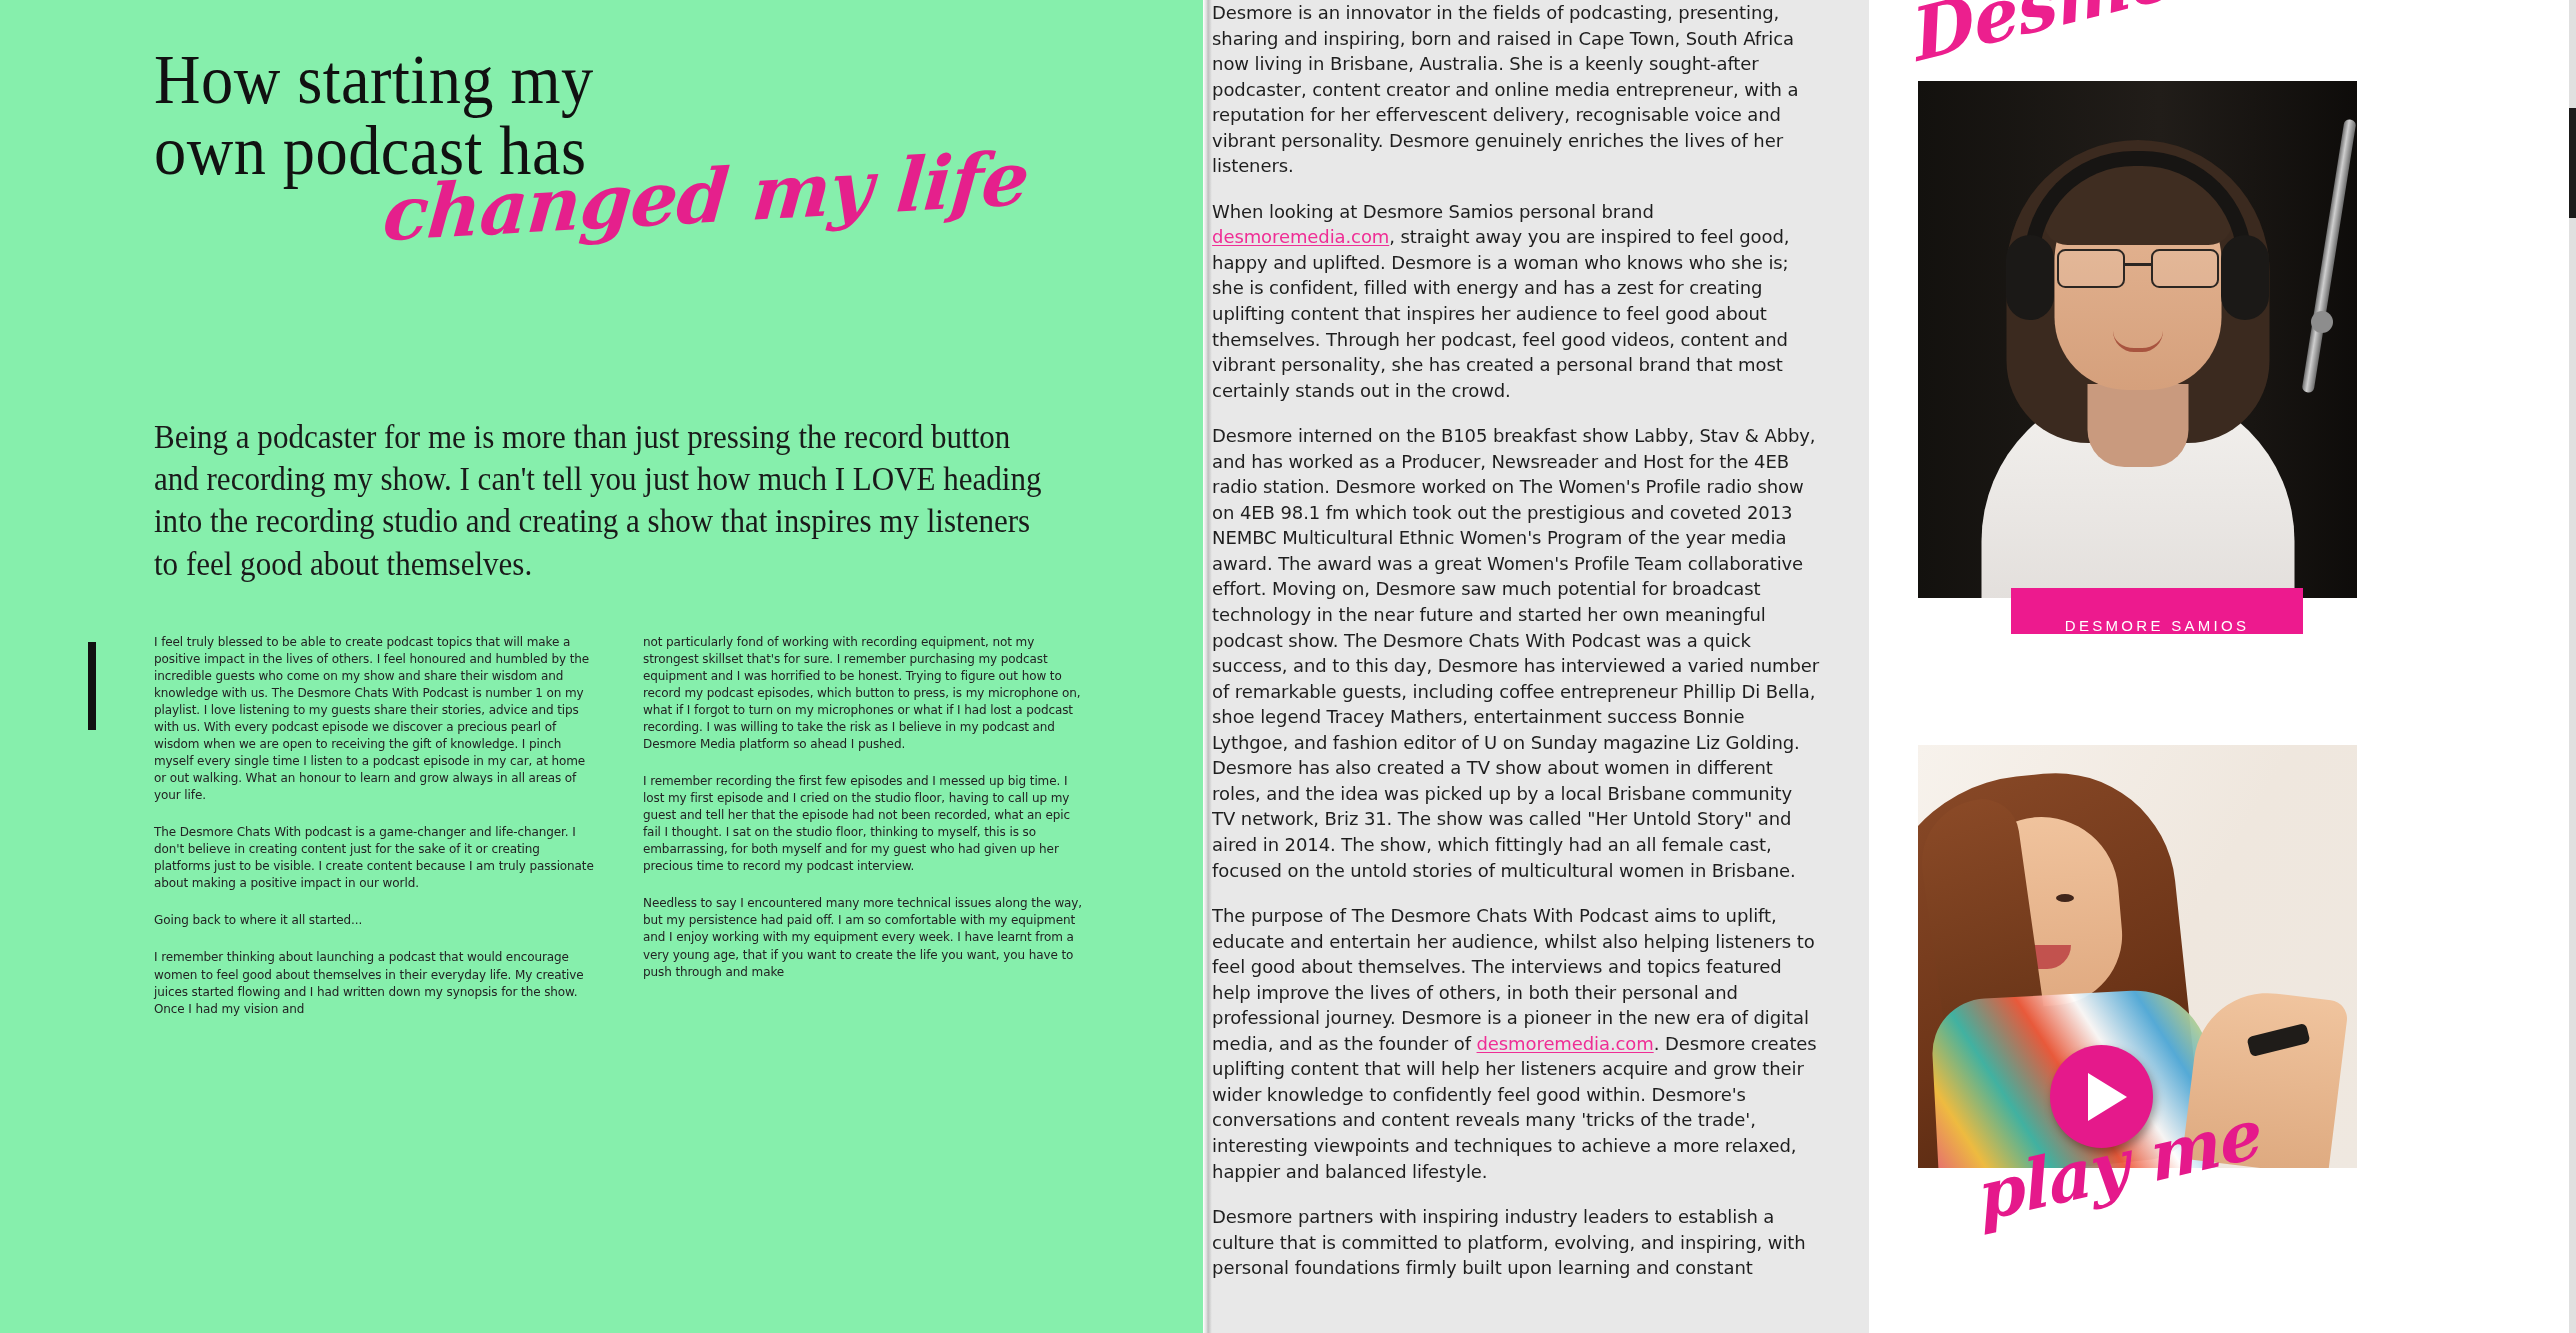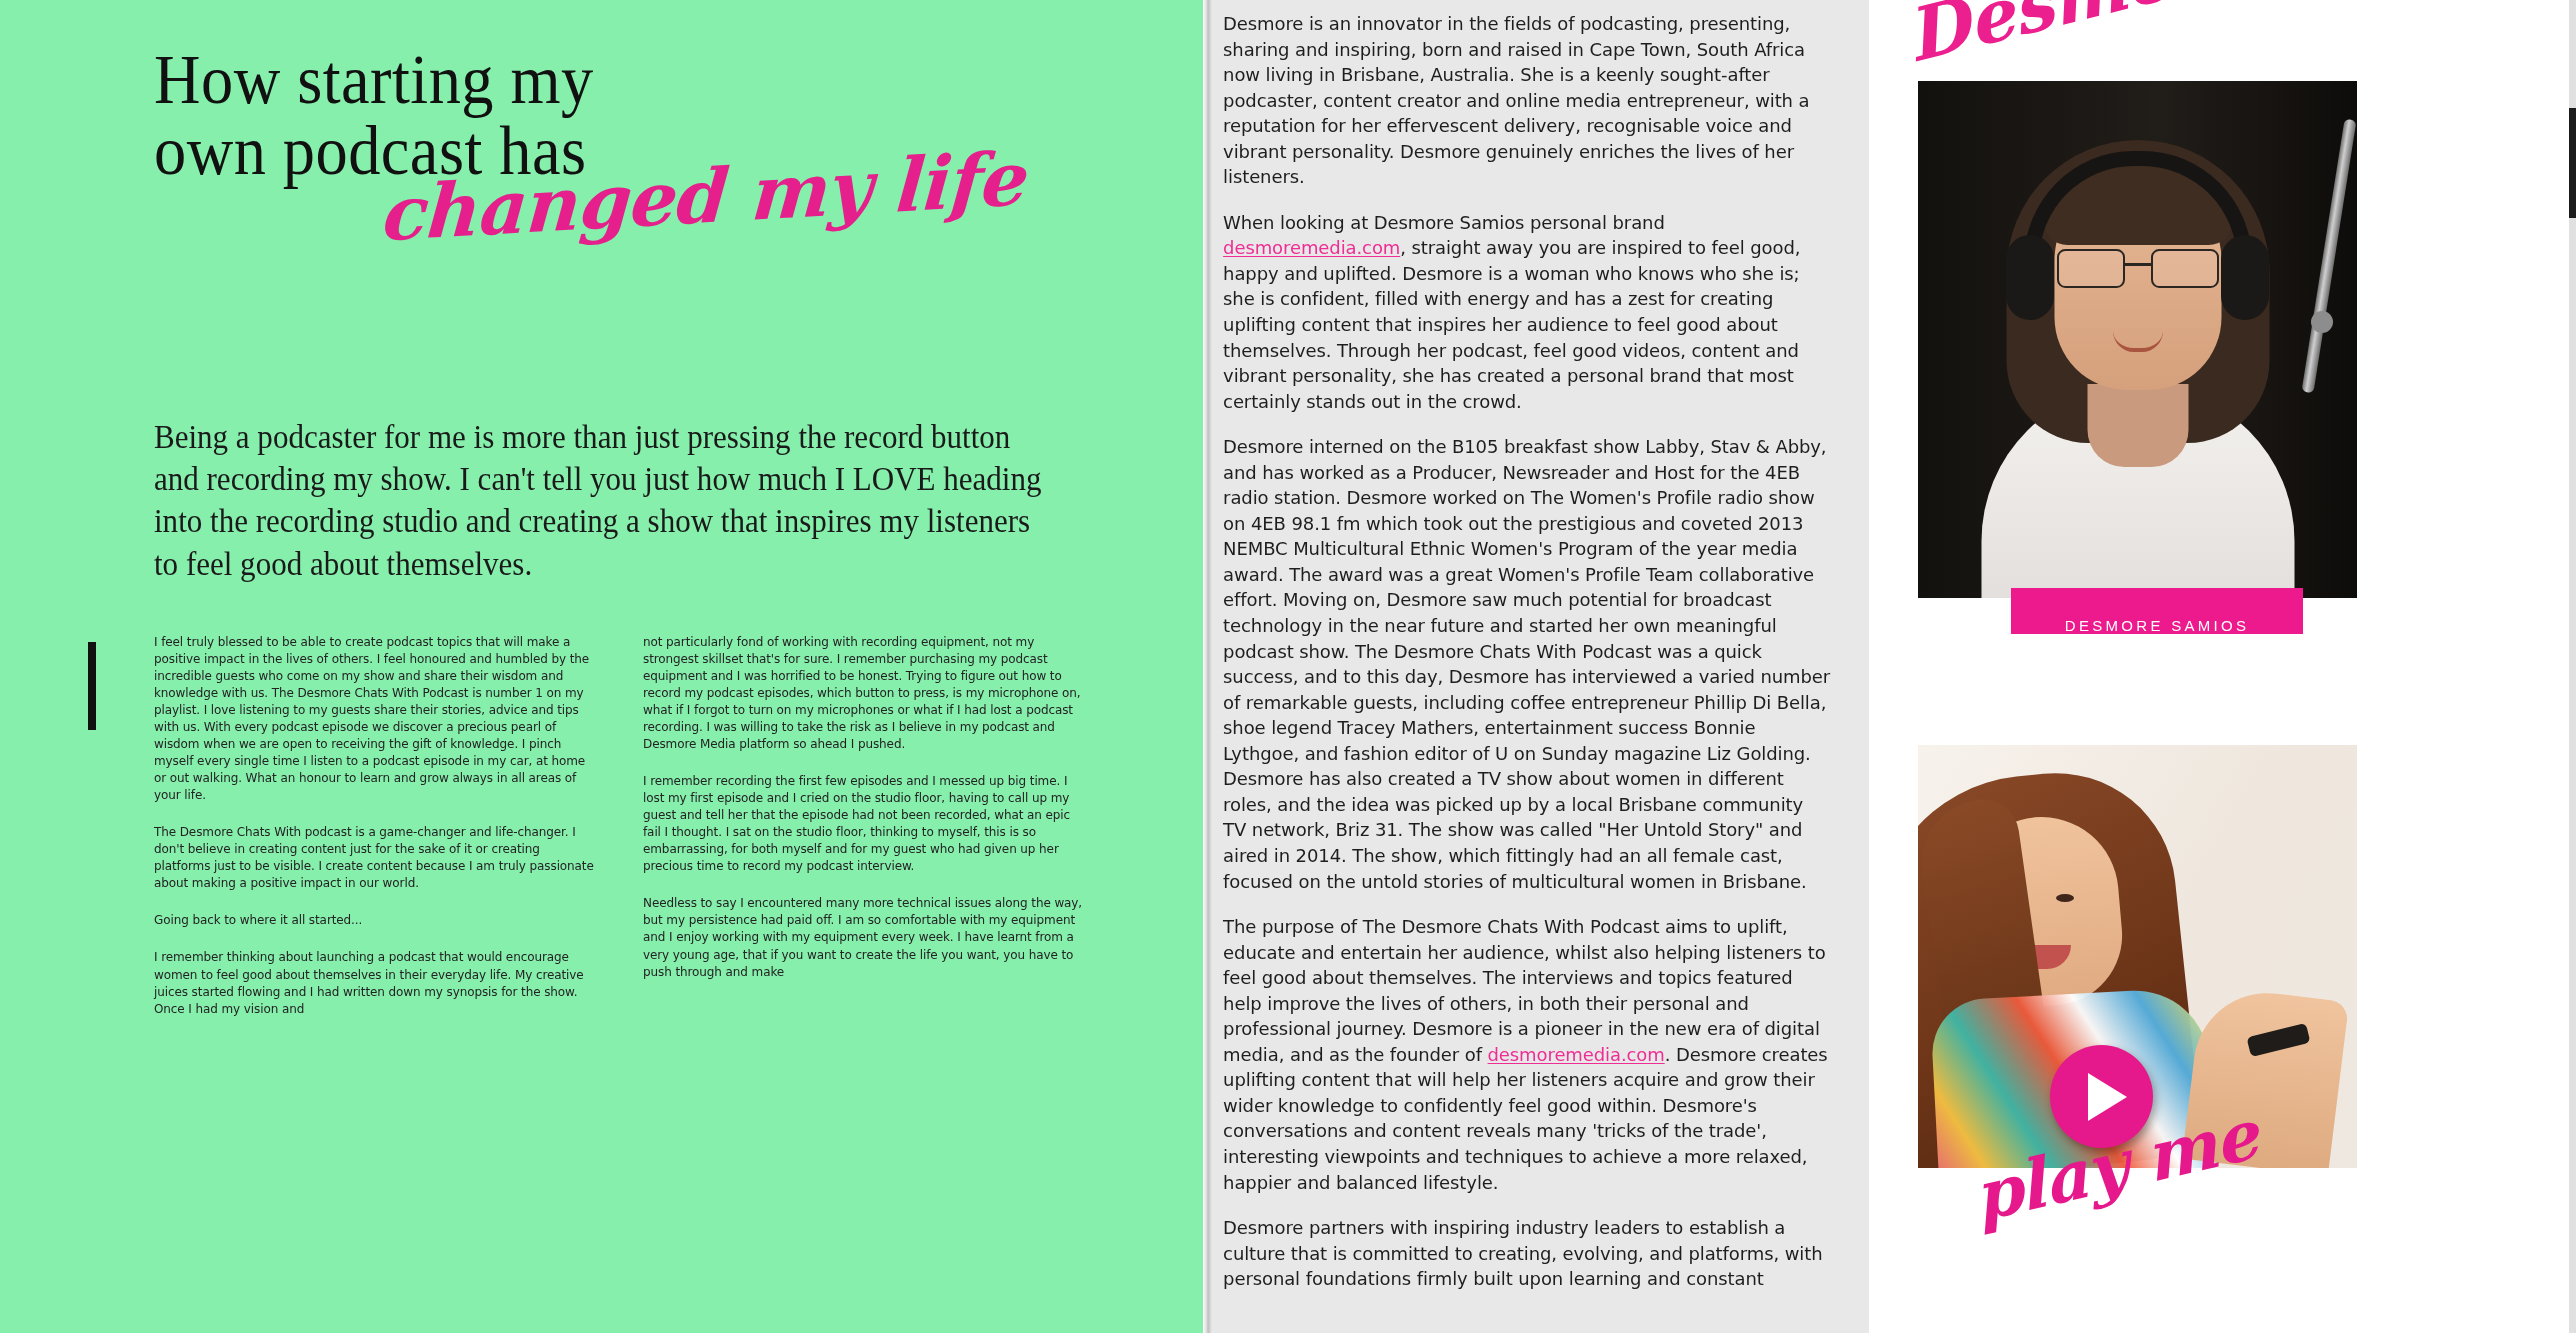--- a/index.html
+++ b/index.html
@@ -578,30 +578,30 @@
     </div>
   </div>
 
   <div class="gutter"></div>
 
   <div class="page-right">
     <div class="rp-inner">
 
       <div class="rp-text">
         <div class="inner bio-wrap">
-          <div class="bio" style="position:relative;padding:11px;">
+          <div class="bio" style="position:relative;padding:0;">
             <p>Desmore is an innovator in the fields of podcasting, presenting, sharing and inspiring, born and raised in Cape Town, South Africa now living in Brisbane, Australia. She is a keenly sought-after podcaster, content creator and online media entrepreneur, with a reputation for her effervescent delivery, recognisable voice and vibrant personality. Desmore genuinely enriches the lives of her listeners.</p>
 
             <p><span>When looking at Desmore Samios personal brand </span><a class="link" href="#">desmoremedia.com</a><span>, straight away you are inspired to feel good, happy and uplifted. Desmore is a woman who knows who she is; she is confident, filled with energy and has a zest for creating uplifting content that inspires her audience to feel good about themselves. Through her podcast, feel good videos, content and vibrant personality, she has created a personal brand that most certainly stands out in the crowd.</span></p>
 
             <p>Desmore interned on the B105 breakfast show Labby, Stav &amp; Abby, and has worked as a Producer, Newsreader and Host for the 4EB radio station.  Desmore worked on The Women's Profile radio show on 4EB 98.1 fm which took out the prestigious and coveted 2013 NEMBC Multicultural Ethnic Women's Program of the year media award.  The award was a great Women's Profile Team collaborative effort.  Moving on, Desmore saw much potential for broadcast technology in the near future and started her own meaningful podcast show.  The Desmore Chats With Podcast was a quick success, and to this day, Desmore has interviewed a varied number of remarkable guests, including coffee entrepreneur Phillip Di Bella, shoe legend Tracey Mathers, entertainment success Bonnie Lythgoe, and fashion editor of U on Sunday magazine Liz Golding.  Desmore has also created a TV show about women in different roles, and the idea was picked up by a local Brisbane community TV network, Briz 31. The show was called "Her Untold Story" and aired in 2014. The show, which fittingly had an all female cast, focused on the untold stories of multicultural women in Brisbane.</p>
 
             <p><span>The purpose of The Desmore Chats With Podcast aims to uplift, educate and entertain her audience, whilst also helping listeners to feel good about themselves.  The interviews and topics featured help improve the lives of others, in both their personal and professional journey.  Desmore is a pioneer in the new era of digital media, and as the founder of </span><a class="link" href="#">desmoremedia.com</a><span>. Desmore creates uplifting content that will help her listeners acquire and grow their wider knowledge to confidently feel good within. Desmore's conversations and content reveals many 'tricks of the trade', interesting viewpoints and techniques to achieve a more relaxed, happier and balanced lifestyle.</span></p>
 
-            <p>Desmore partners with inspiring industry leaders to establish a culture that is committed to creating, evolving, and platforms, with personal foundations firmly built upon learning and constant</p>
+            <p>Desmore partners with inspiring industry leaders to establish a culture that is committed to platform, evolving, and inspiring, with personal foundations firmly built upon learning and constant</p>
           </div>
         </div>
       </div>
 
       <div class="rp-side">
 
         <div class="photo1">
           <div class="studio-bg"></div>
           <div class="wall"></div>
           <div class="p1-mic-arm"></div>

